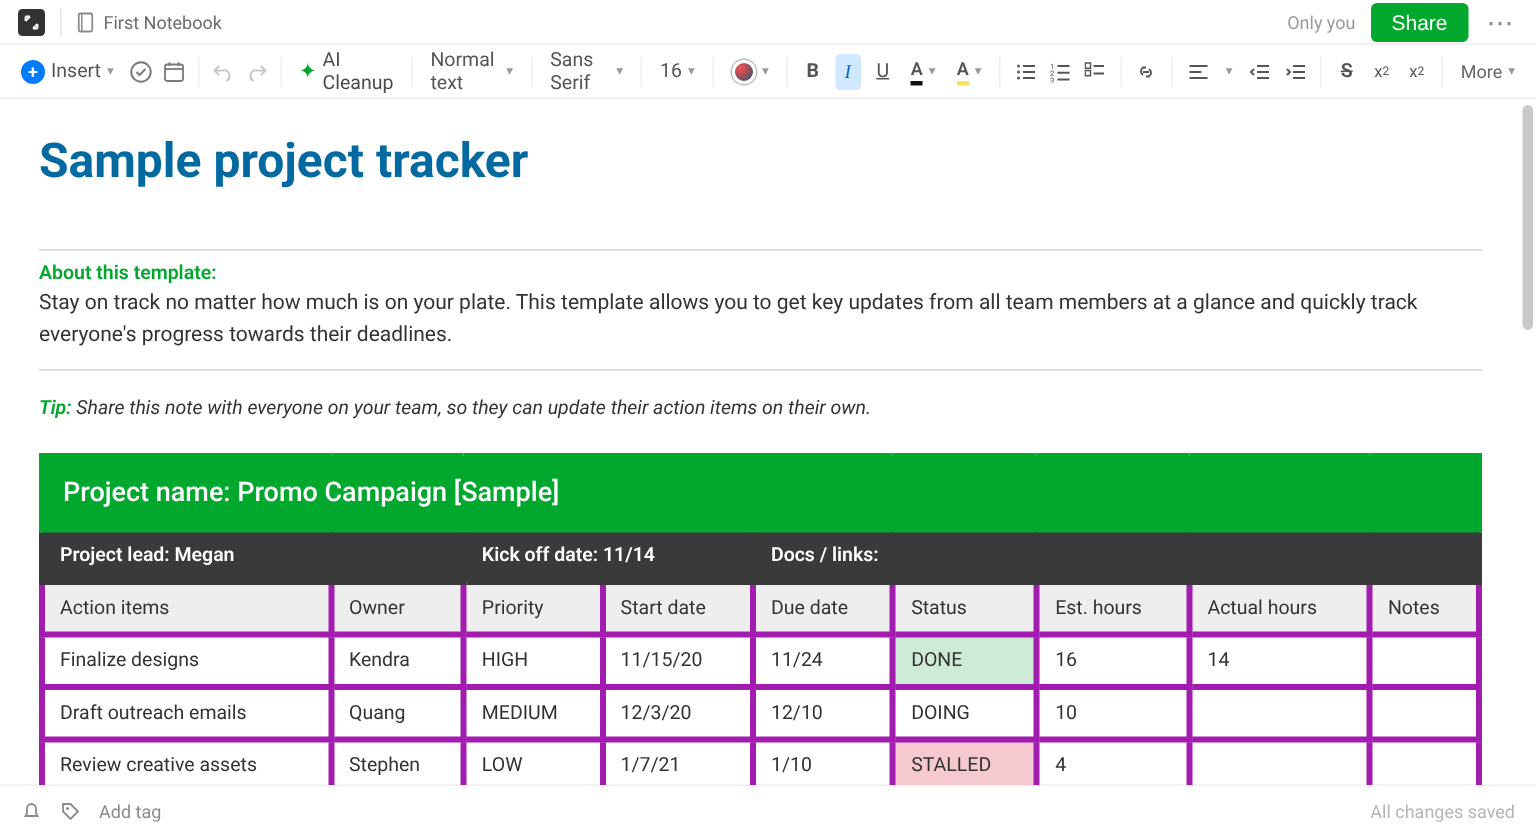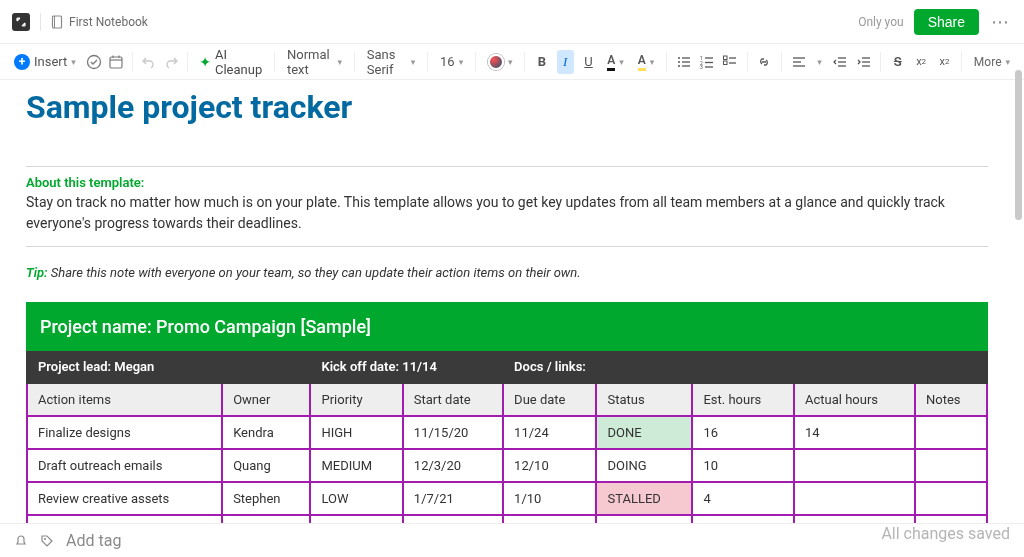--- a/index.html
+++ b/index.html
@@ -8,21 +8,21 @@
     font-size: 13px;
     color: #333;
     background: #fff;
     width: 1024px;
     height: 557px;
     overflow: hidden;
     position: relative;
   }
   
   .topbar {
-    height: 44px;
+    height: 30px;
     display: flex;
     align-items: center;
     padding: 0 12px;
     border-bottom: 1px solid #eee;
   }
   .tb-left { display: flex; align-items: center; gap: 10px; flex: 1; }
   .tb-right { display: flex; align-items: center; gap: 10px; }
   .icon-btn {
     width: 20px; height: 20px;
     display: inline-flex; align-items: center; justify-content: center;
@@ -99,21 +99,21 @@
   .about-label { color:#00a82d; font-weight:600; font-size:13px; }
   .about-text { color:#333; font-size:14px; margin-top:2px; line-height:1.5; }
   .tip-line { font-style: italic; font-size:13px; margin: 18px 0 22px 0; color:#333;}
   .tip-label { color:#00a82d; font-weight:600; font-style:italic; }
   table.tracker {
     width:100%;
     border-collapse: collapse;
     font-size:13px;
   }
   .tracker td, .tracker th {
-    border:2px solid #a21caf;
+    border:4px solid #a21caf;
     padding:8px 10px;
     text-align:left;
     vertical-align: middle;
   }
   .tracker .banner td {
     background:#00a82d; color:#fff; font-size:18px; font-weight:500; padding:12px 12px;
     border-color:#00a82d;
   }
   .tracker .meta td {
     background:#3a3a3a; color:#fff; font-weight:600; border-color:#3a3a3a;
@@ -122,23 +122,23 @@
     background:#eeeeee; color:#333; font-weight:400;
   }
   .status-done { background:#cdebd6; }
   .status-stalled { background:#f5c9cf; }
 
   
   .bottombar {
     position:absolute; left:0; right:0; bottom:0;
     height:34px;
     border-top:1px solid #eee;
-    display:flex; 
+    display:flex; align-items:center;
     padding:0 14px;
-    font-size:16px;
+    font-size:12px;
     color:#8c8c8c;
     background:#fff;
   }
   .bb-left { display:flex; align-items:center; gap:12px; flex:1; }
   .bell { font-size:14px; color:#8a8a8a; }
   .addtag { color:#8a8a8a; }
   .saved { color:#b5b5b5; }
 
   
   .scrollbar {

